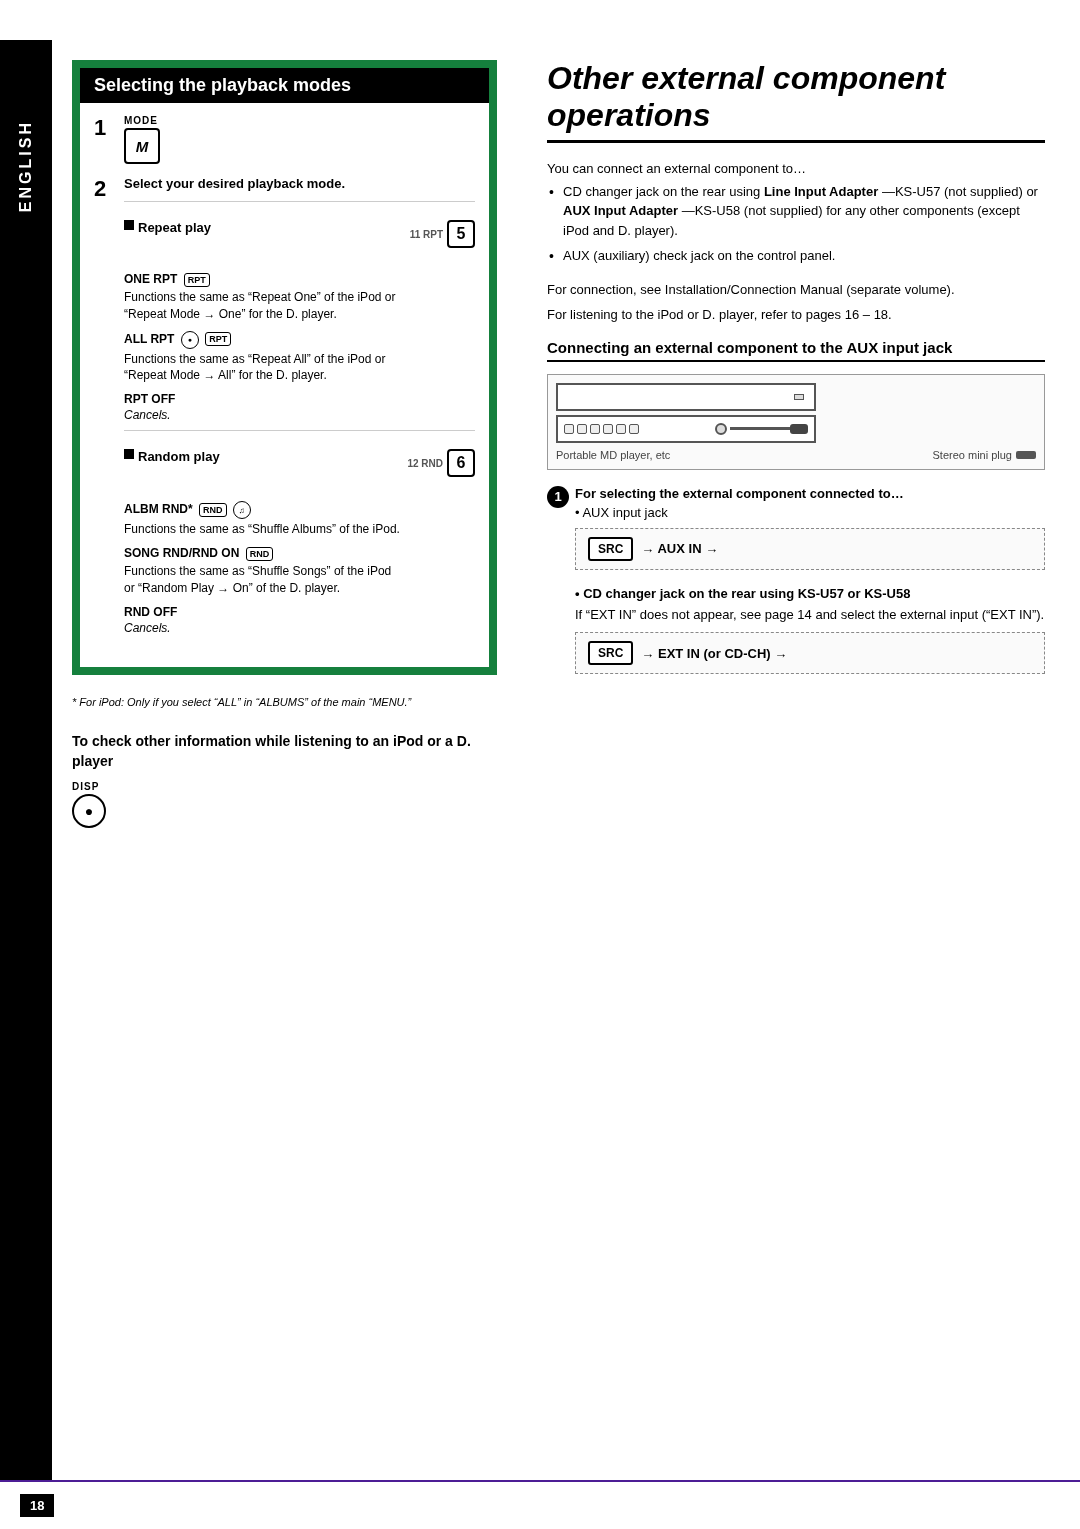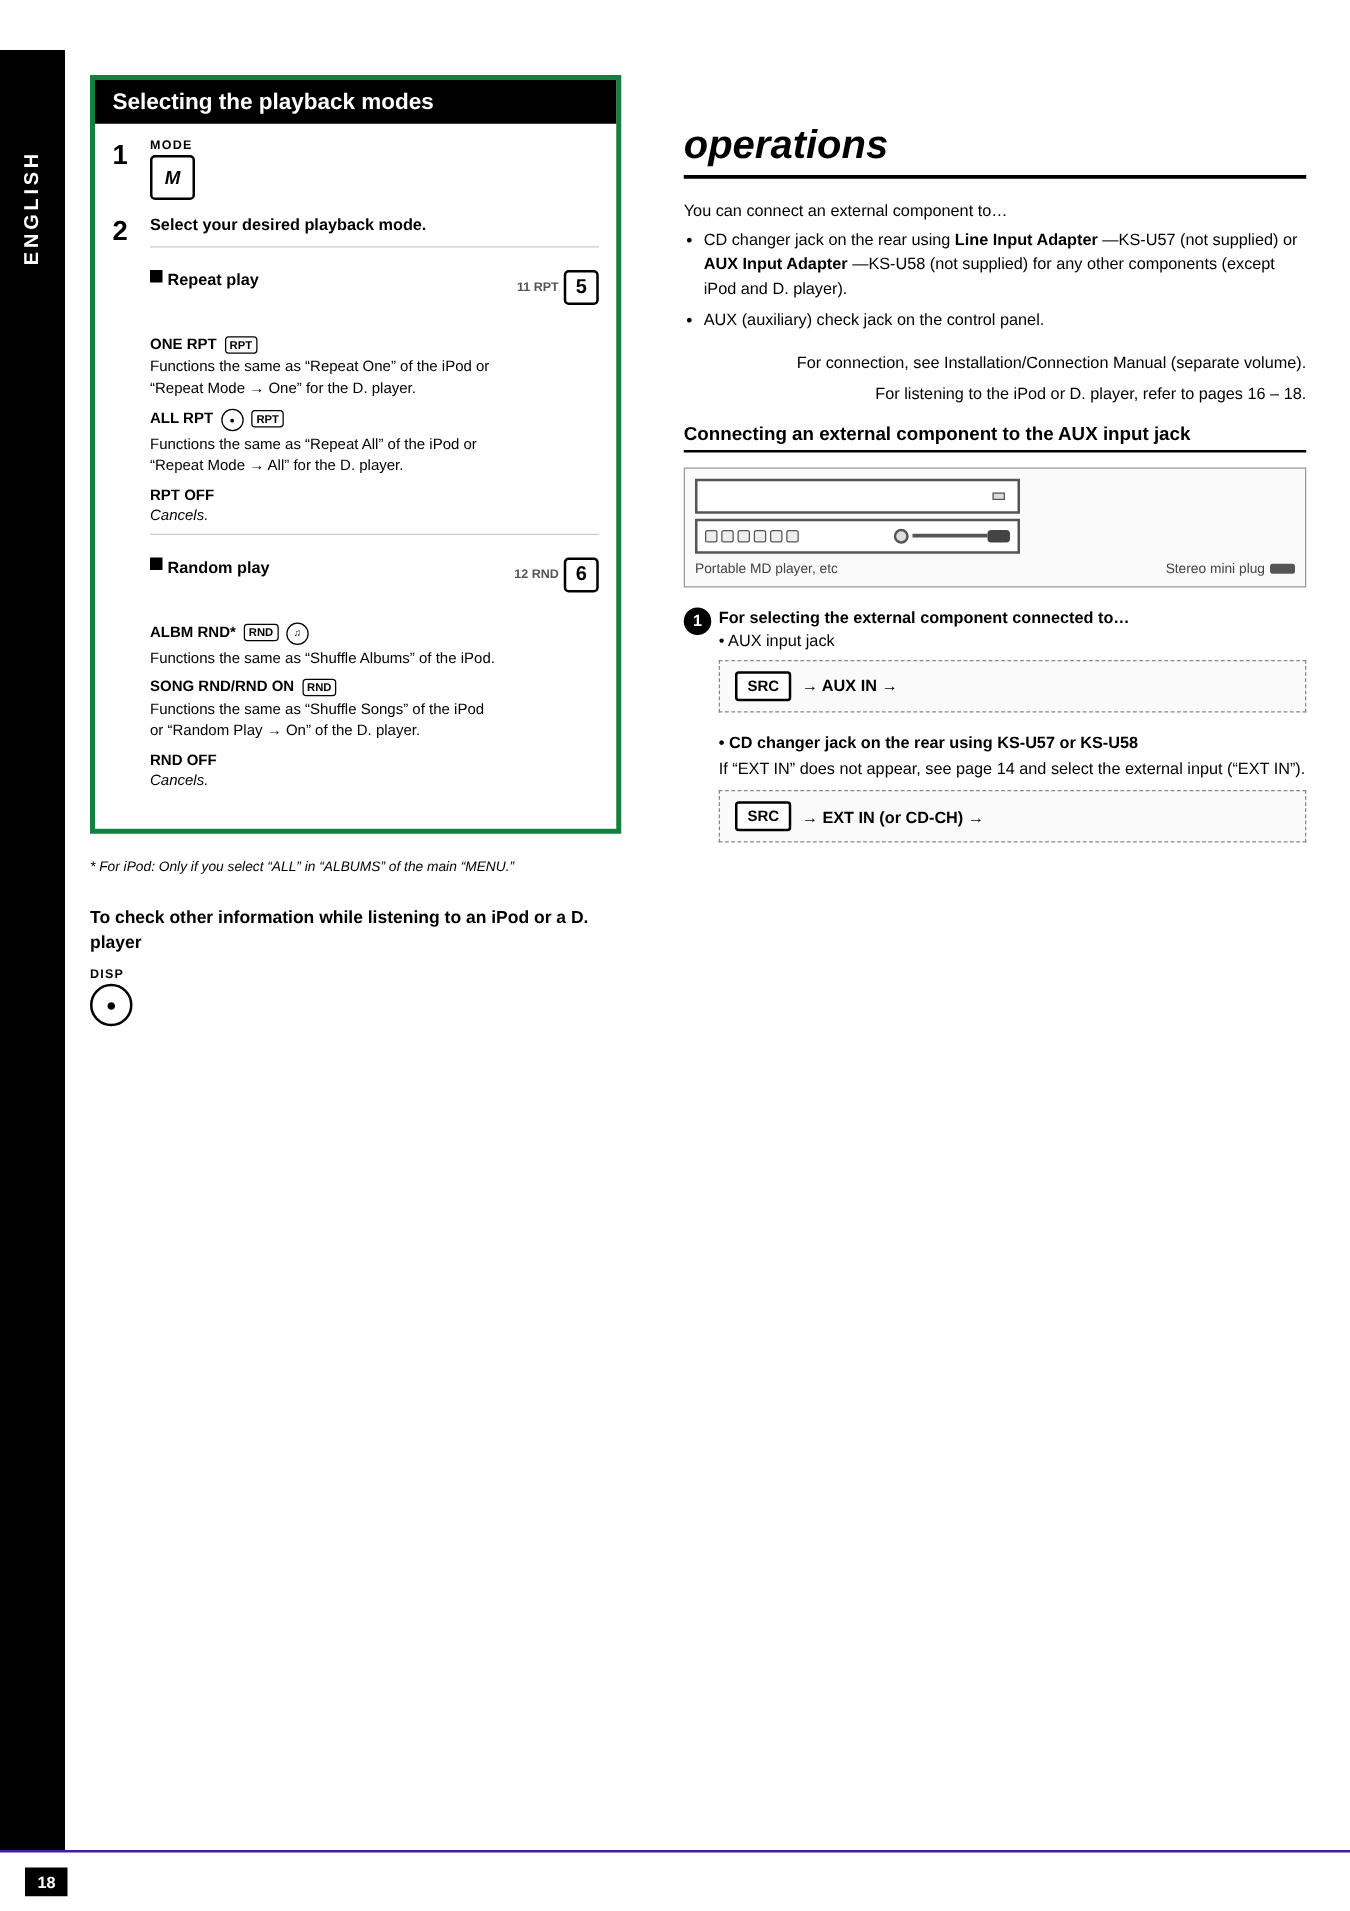--- a/index.html
+++ b/index.html
@@ -55,21 +55,21 @@
     }
 
     
     .right-column {
       flex: 1;
       padding: 20px 35px 20px 25px;
     }
 
     
     .section-box {
-      border: 4px solid #15803d;
+      border: 8px solid #15803d;
       margin-bottom: 20px;
     }
 
     .section-box-header {
       background: #000;
       color: #fff;
       font-size: 18px;
       font-weight: bold;
       padding: 7px 14px;
     }
@@ -308,21 +308,20 @@
       left: 2px;
       font-size: 14px;
     }
 
     .bold { font-weight: bold; }
 
     .ref-text {
       font-size: 13px;
       margin-bottom: 6px;
       line-height: 1.5;
-      text-align: right;
     }
 
     
     .sub-heading {
       font-size: 15px;
       font-weight: bold;
       border-bottom: 2px solid #000;
       padding-bottom: 4px;
       margin-bottom: 12px;
       margin-top: 14px;
@@ -546,21 +545,21 @@
             <div class="circle-btn">●</div>
           </div>
         </div>
       </div>
 
     </div>
 
     <div class="right-column">
 
       <div class="chapter-title">
-        <br>
+        <span>Other external component</span><br>
         <span>operations</span>
       </div>
 
       <p class="intro-text">You can connect an external component to…</p>
 
       <ul class="bullet-list">
         <li>
           <span>CD changer jack on the rear using </span>
           <span class="bold">Line Input Adapter</span>
           <span>—KS-U57 (not supplied) or </span>

